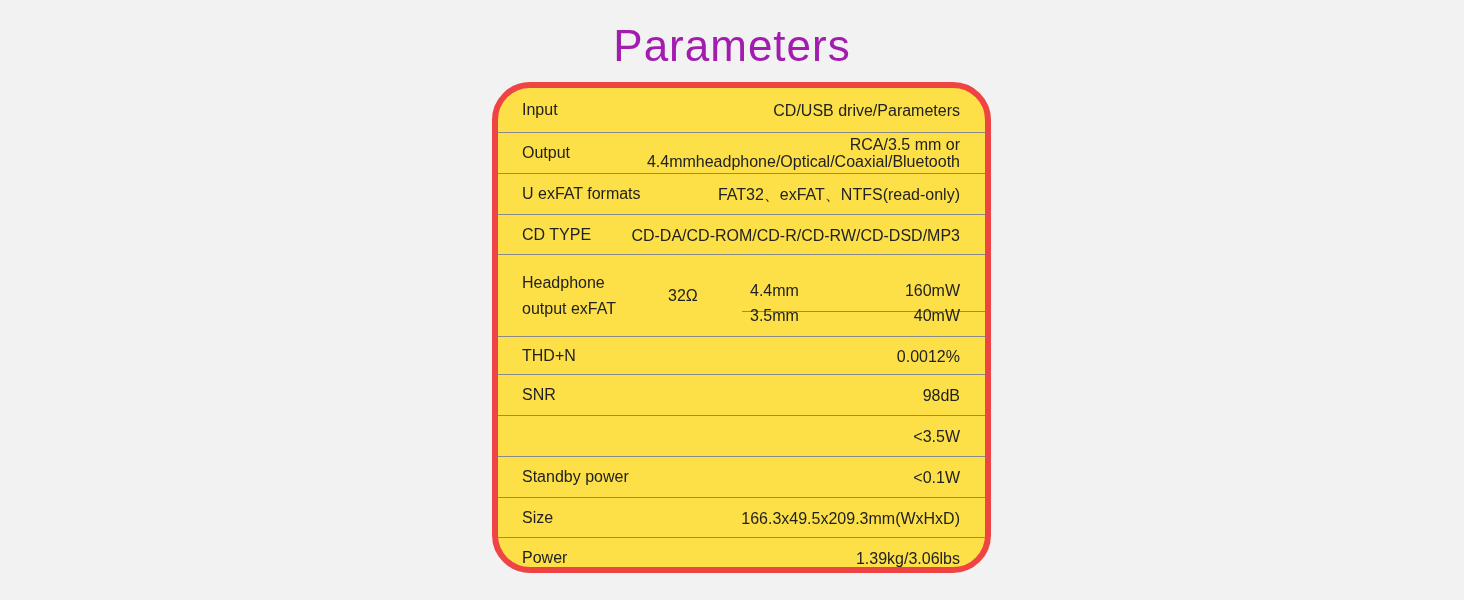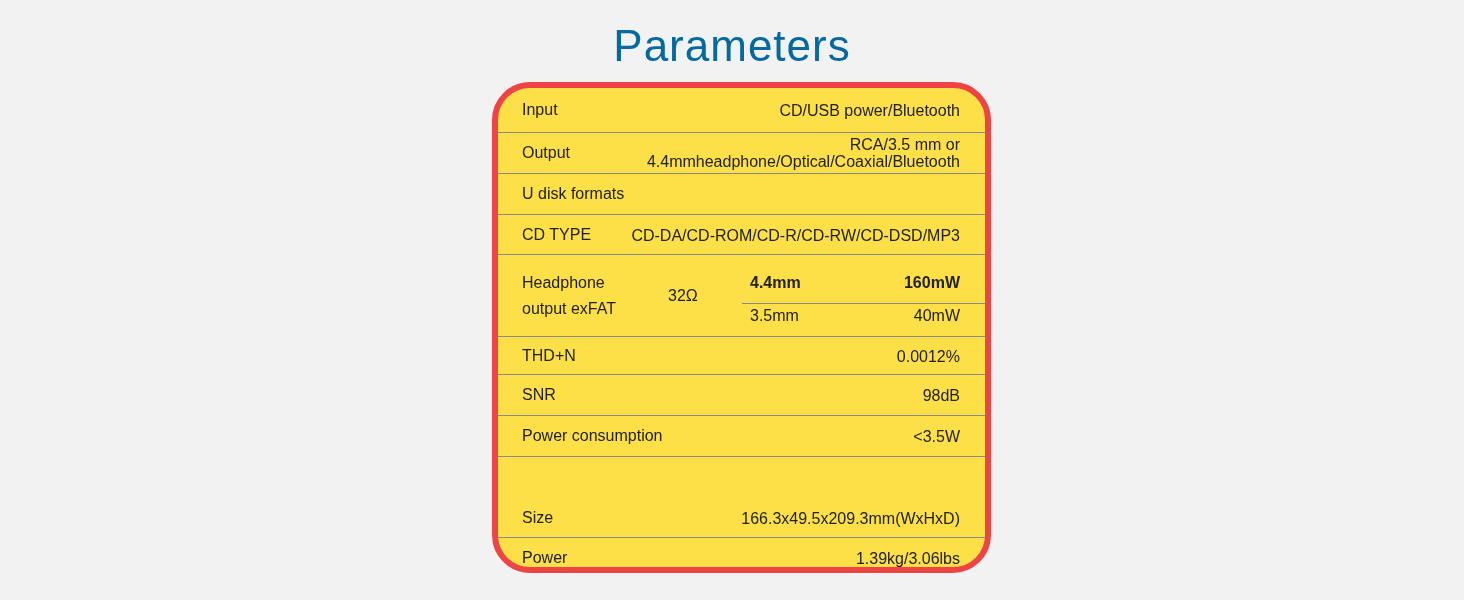--- a/index.html
+++ b/index.html
@@ -11,21 +11,21 @@
       position: relative;
       overflow: hidden;
     }
     .title {
       position: absolute;
       left: 0; width: 1464px;
       top: 18px;
       text-align: center;
       font-size: 44px;
       letter-spacing: 1px;
-      color: #0369a1;
+      color: #a21caf;
       line-height: 56px;
     }
     .table {
       position: absolute;
       left: 492px; top: 82px;
       width: 499px; height: 491px;
       border: 6px solid #ef4444;
       border-radius: 38px;
       background: #fde047;
       overflow: hidden;
@@ -58,53 +58,54 @@
     .sub-ohm {
       position: absolute;
       left: 170px; top: 50%;
       transform: translateY(-50%);
     }
     .sub-row {
       position: absolute;
       left: 244px; right: 0;
       height: 50%;
     }
-    .sub-row.top { top: 8px; border-bottom: 1px solid #8a8a8a; box-sizing: border-box; font-weight: bold; }
+    .sub-row.top { top: 16px; border-bottom: 1px solid #8a8a8a; box-sizing: border-box; }
     .sub-row.bottom { bottom: 0; text-align: right; }
     .sub-size {
       position: absolute; left: 8px; top: 50%;
       transform: translateY(-50%);
     }
     .sub-power {
       position: absolute; right: 25px; top: 50%;
       transform: translateY(-50%);
     }
   </style>
 </head>
 <body>
 
 <div class="title">Parameters</div>
 
 <div class="table">
 
   <div class="row" style="top:0;height:45px;">
     <span class="label">Input</span>
-    <span class="value">CD/USB power/Bluetooth</span>
+    <span class="value">CD/USB drive/Parameters</span>
   </div>
 
   <div class="row" style="top:45px;height:41px;">
     <span class="label">Output</span>
     <span class="value">
       <span class="line">RCA/3.5 mm or</span>
       <span class="line">4.4mmheadphone/Optical/Coaxial/Bluetooth</span>
     </span>
   </div>
 
   <div class="row" style="top:86px;height:41px;">
-    <span class="label">U disk formats</span>
+    <span class="label">U exFAT formats</span>
+    <span class="value">FAT32、exFAT、NTFS(read-only)</span>
   </div>
 
   <div class="row" style="top:127px;height:40px;">
     <span class="label">CD TYPE</span>
     <span class="value">CD-DA/CD-ROM/CD-R/CD-RW/CD-DSD/MP3</span>
   </div>
 
   <div class="row" style="top:167px;height:82px;">
     <span class="label">
       <span style="display:block;">Headphone</span>
@@ -125,24 +126,27 @@
     <span class="label">THD+N</span>
     <span class="value">0.0012%</span>
   </div>
 
   <div class="row" style="top:287px;height:41px;">
     <span class="label">SNR</span>
     <span class="value">98dB</span>
   </div>
 
   <div class="row" style="top:328px;height:41px;">
-    <span class="label">Power consumption</span>
     <span class="value">&lt;3.5W</span>
   </div>
 
+  <div class="row" style="top:369px;height:41px;">
+    <span class="label">Standby power</span>
+    <span class="value">&lt;0.1W</span>
+  </div>
 
   <div class="row" style="top:410px;height:40px;">
     <span class="label">Size</span>
     <span class="value">166.3x49.5x209.3mm(WxHxD)</span>
   </div>
 
   <div class="row last" style="top:450px;height:40px;">
     <span class="label">Power</span>
     <span class="value">1.39kg/3.06lbs</span>
   </div>

